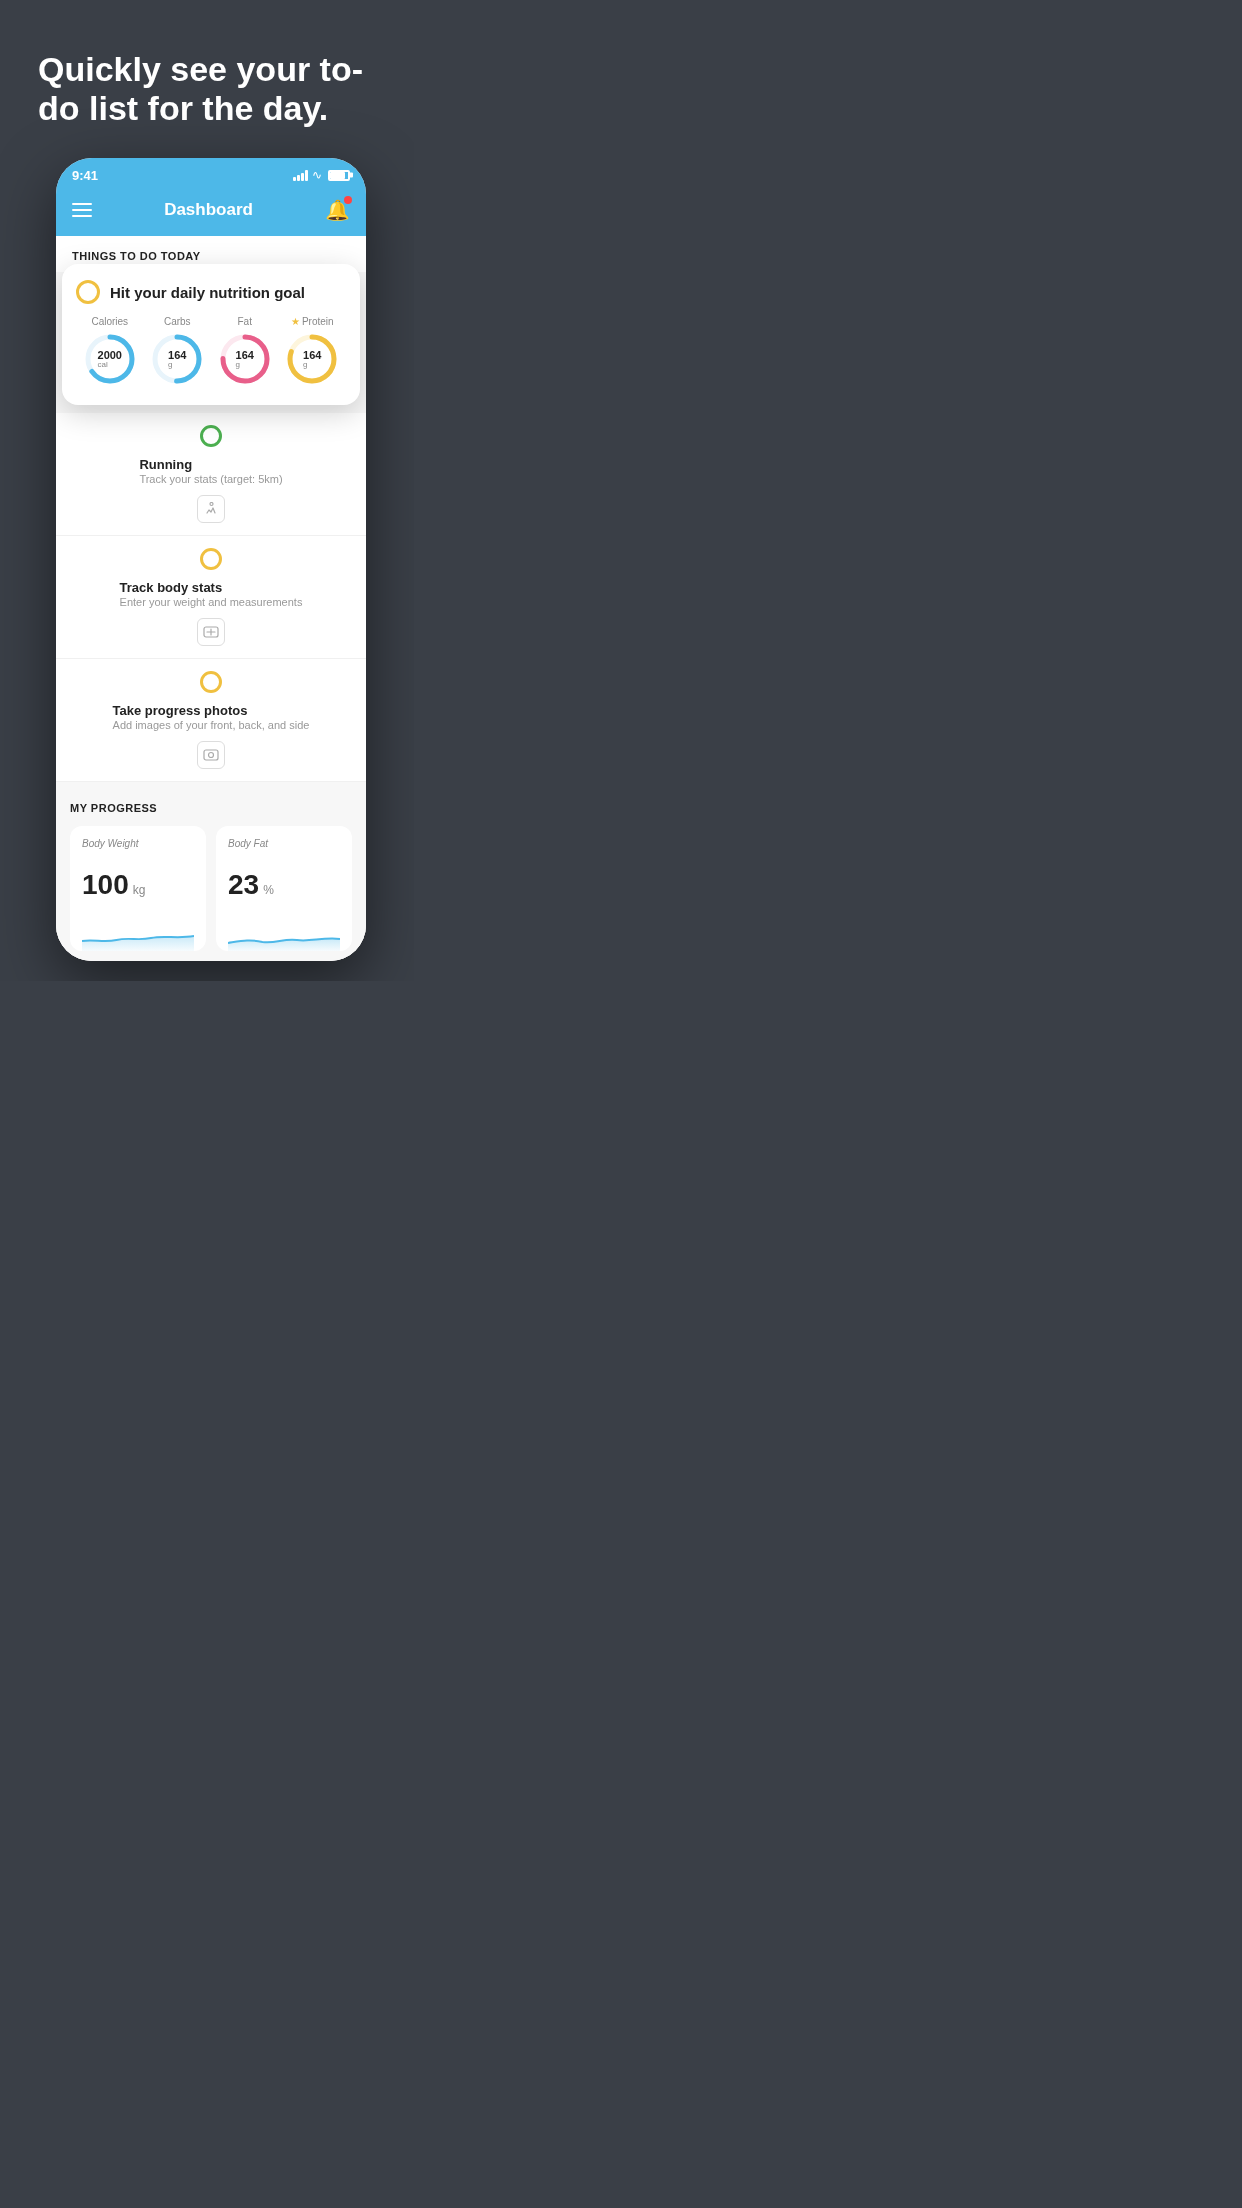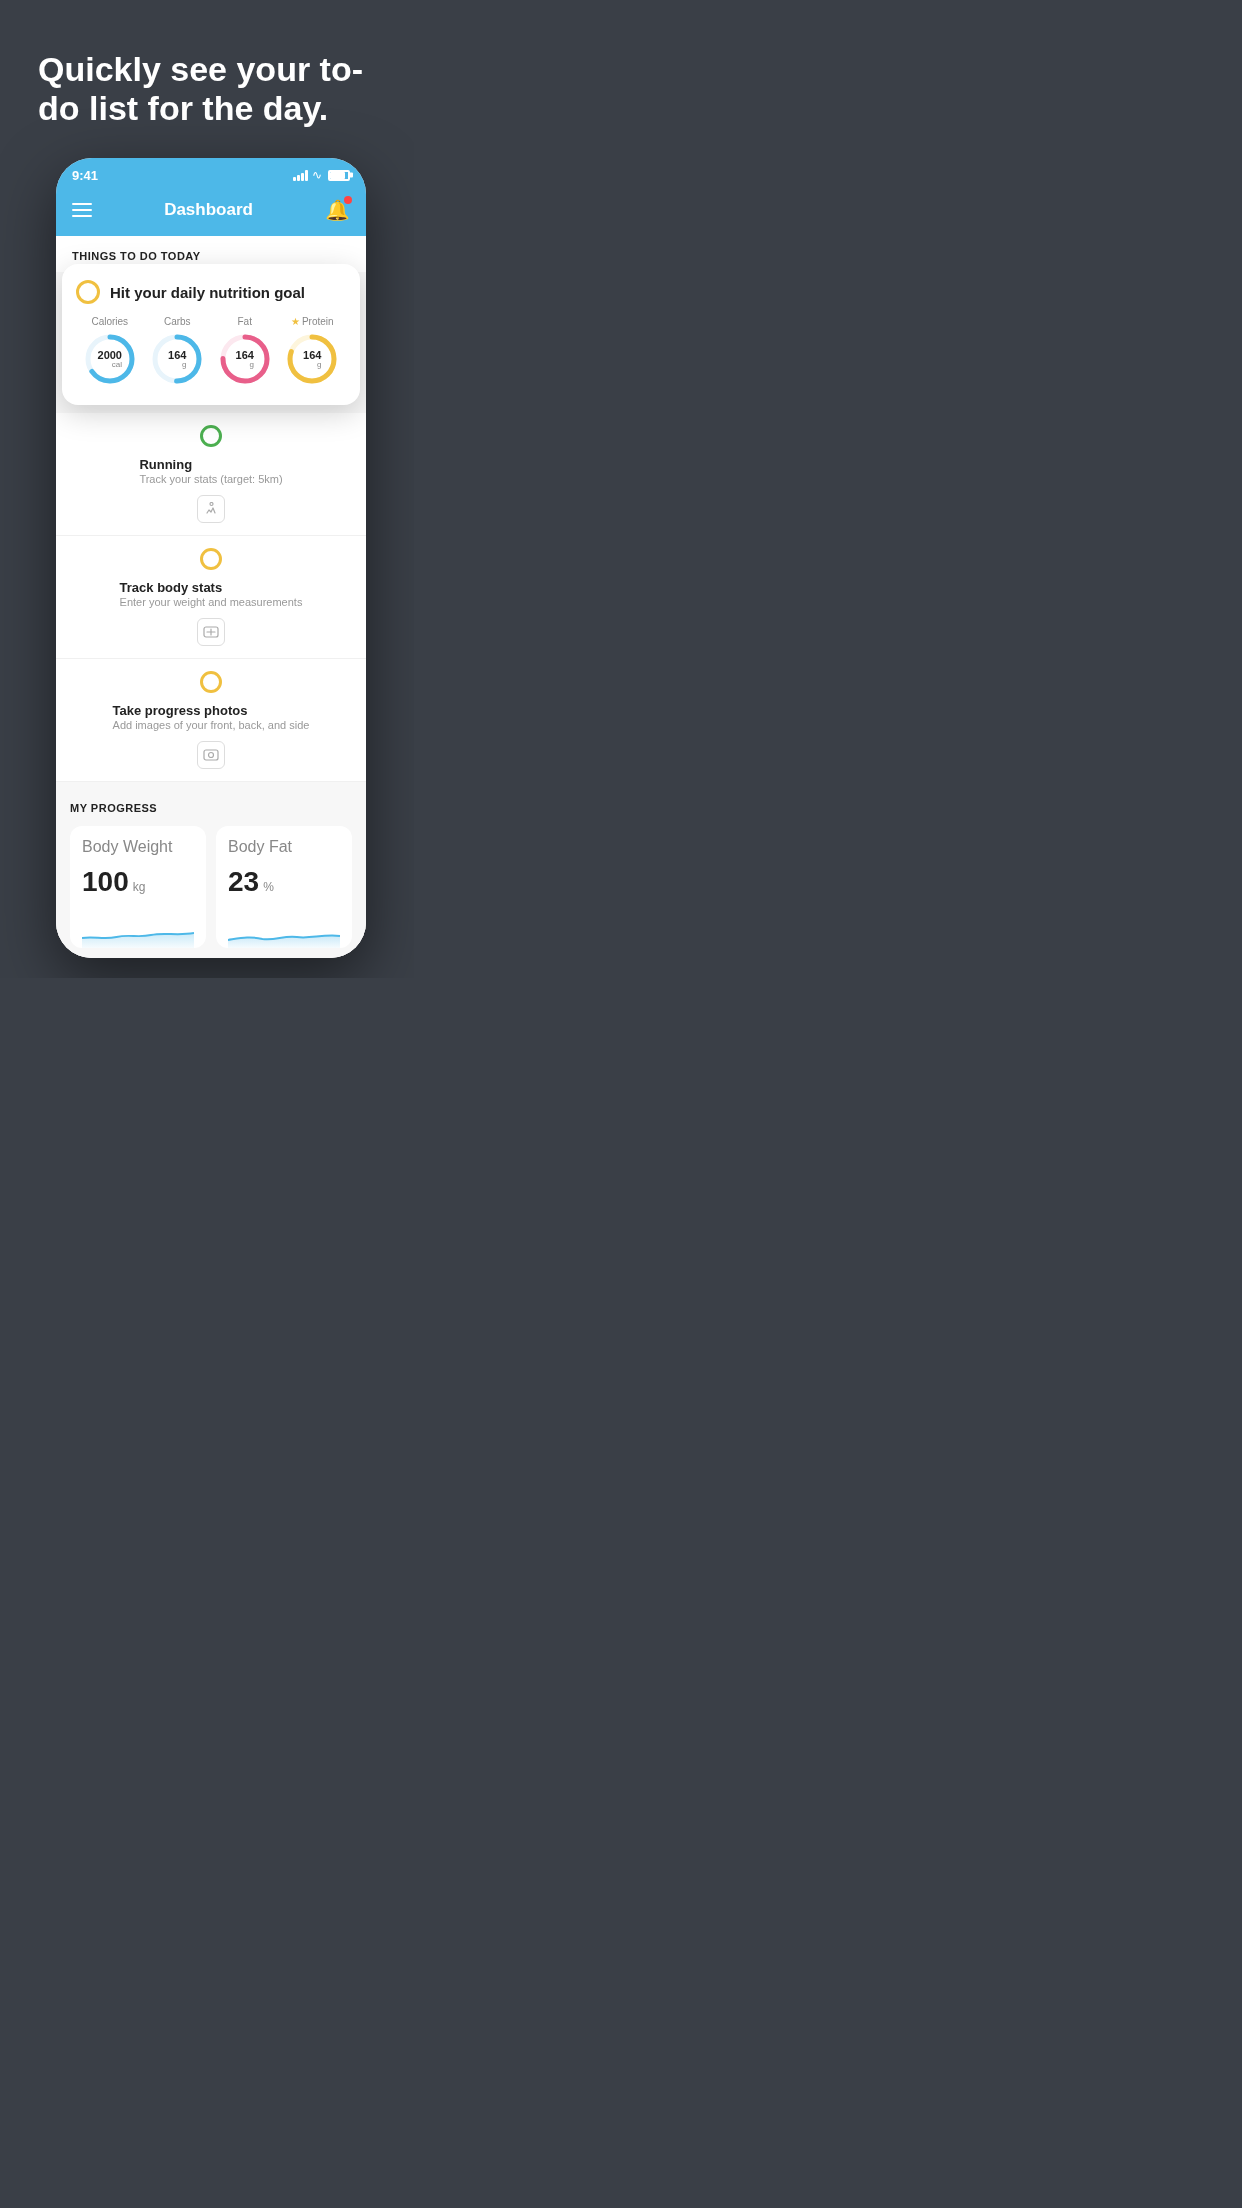--- a/index.html
+++ b/index.html
@@ -194,21 +194,21 @@
       height: 56px;
     }
     .ring-container svg {
       transform: rotate(-90deg);
     }
     .ring-center-text {
       position: absolute;
       top: 50%;
       left: 50%;
       transform: translate(-50%, -50%);
-      text-align: right;
+      text-align: left;
       line-height: 1.1;
     }
     .ring-value {
       font-size: 11px;
       font-weight: 700;
       color: #222;
     }
     .ring-unit {
       font-size: 8px;
       color: #888;
@@ -288,23 +288,24 @@
       gap: 10px;
     }
     .progress-card {
       flex: 1;
       background: #fff;
       border-radius: 12px;
       padding: 12px 12px 0 12px;
       overflow: hidden;
     }
     .progress-card-title {
-      font-size: 16px;
+      font-size: 10px;
       color: #888;
-      margin-bottom: 10px;
+      margin-bottom: 20px;
+      font-style: italic;
     }
     .progress-value-row {
       display: flex;
       align-items: baseline;
       gap: 4px;
       margin-bottom: 10px;
     }
     .progress-big-num {
       font-size: 28px;
       font-weight: 700;

